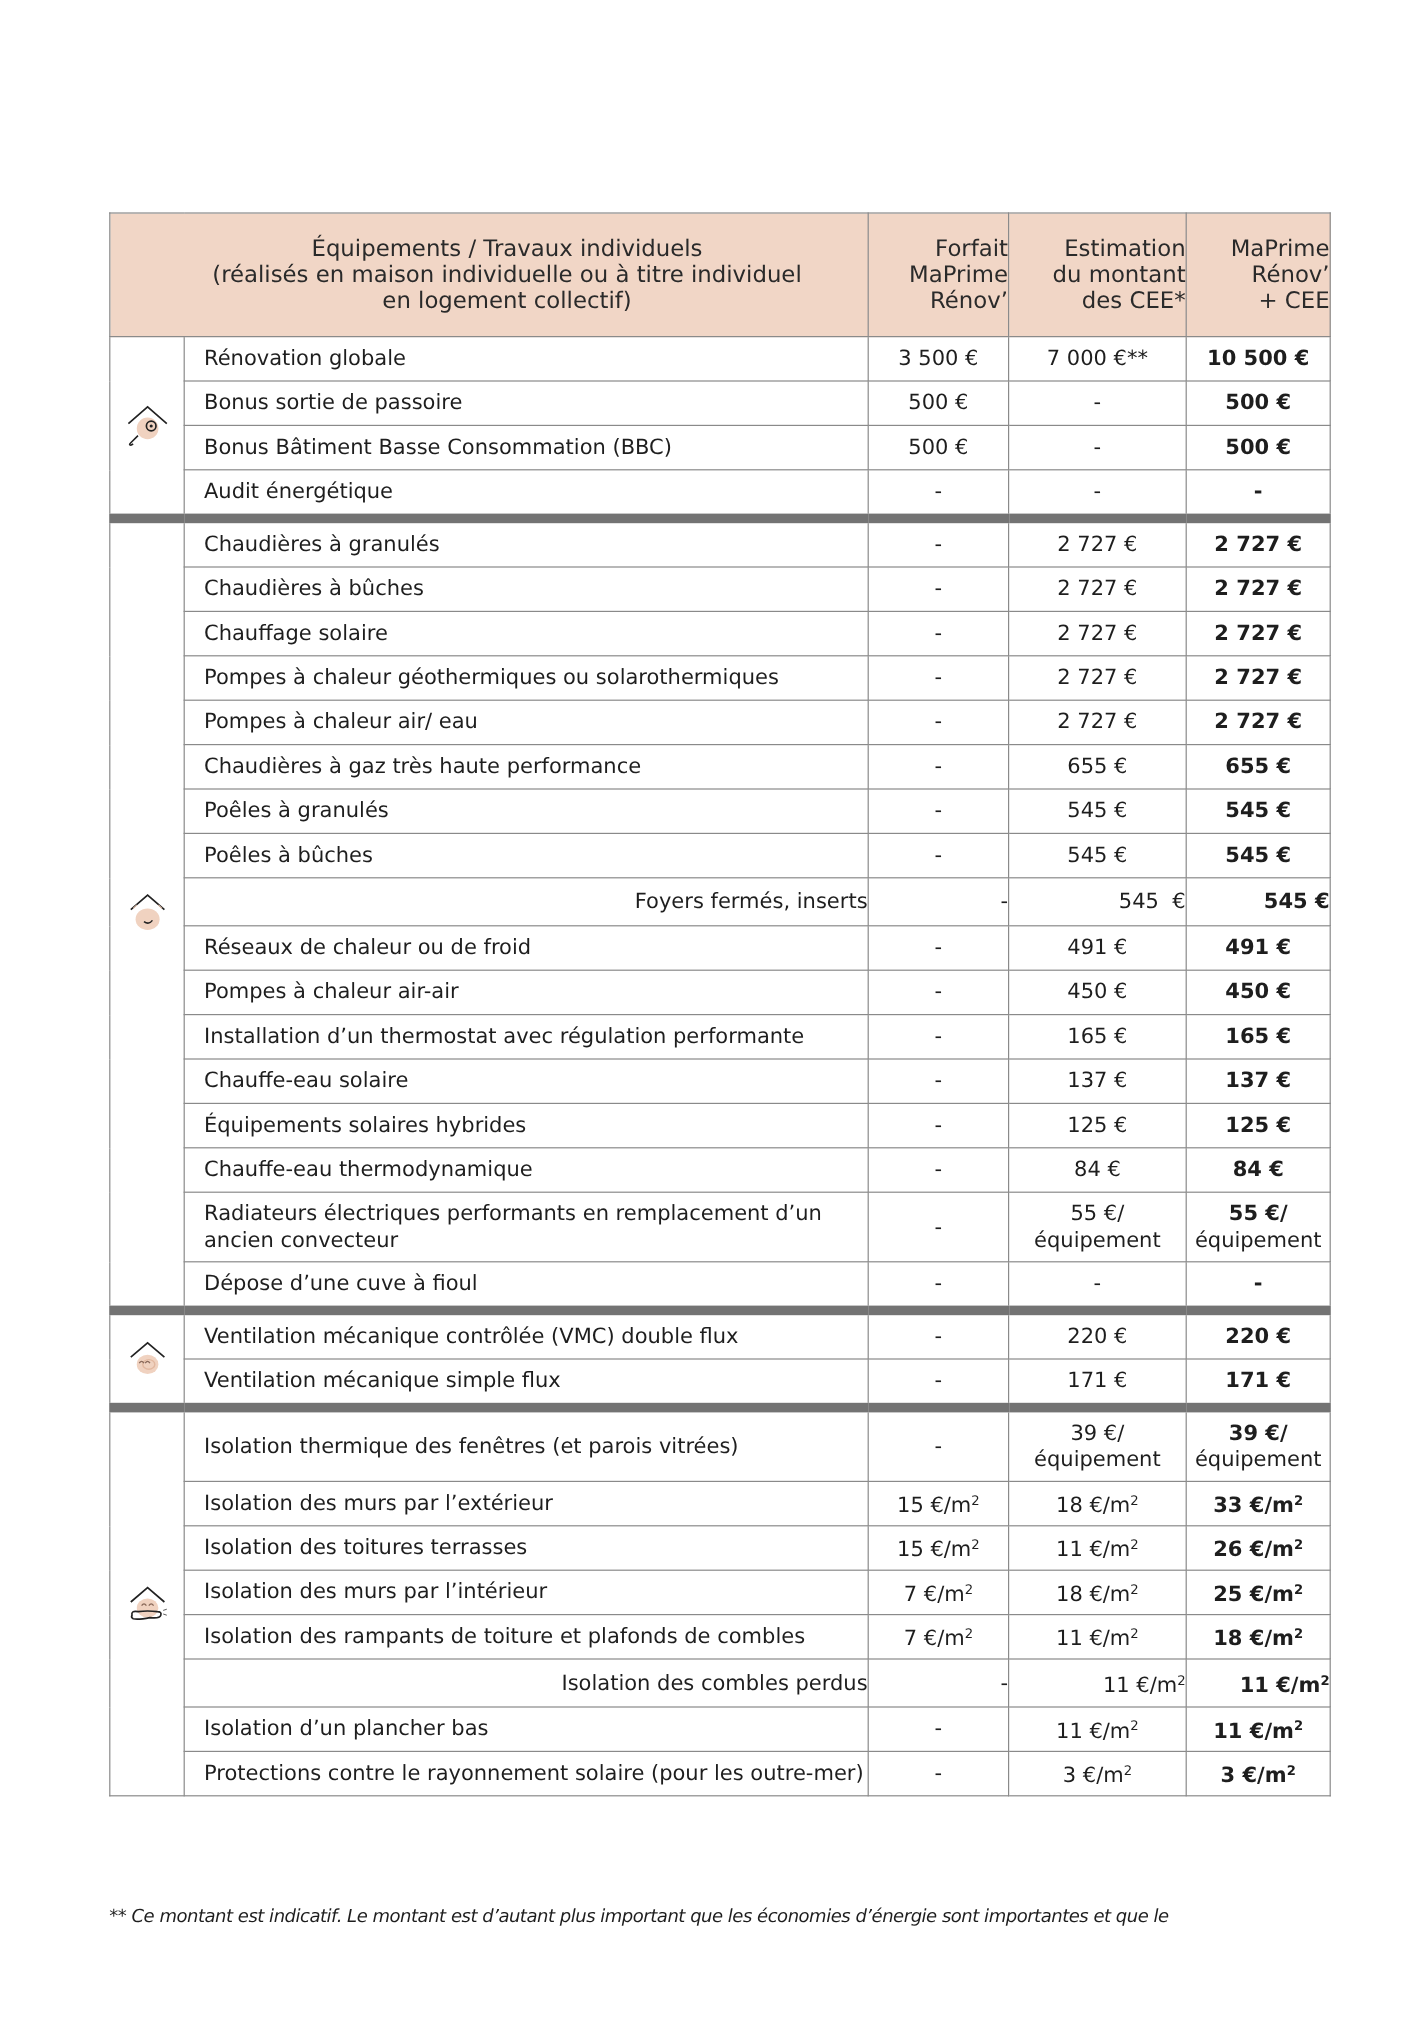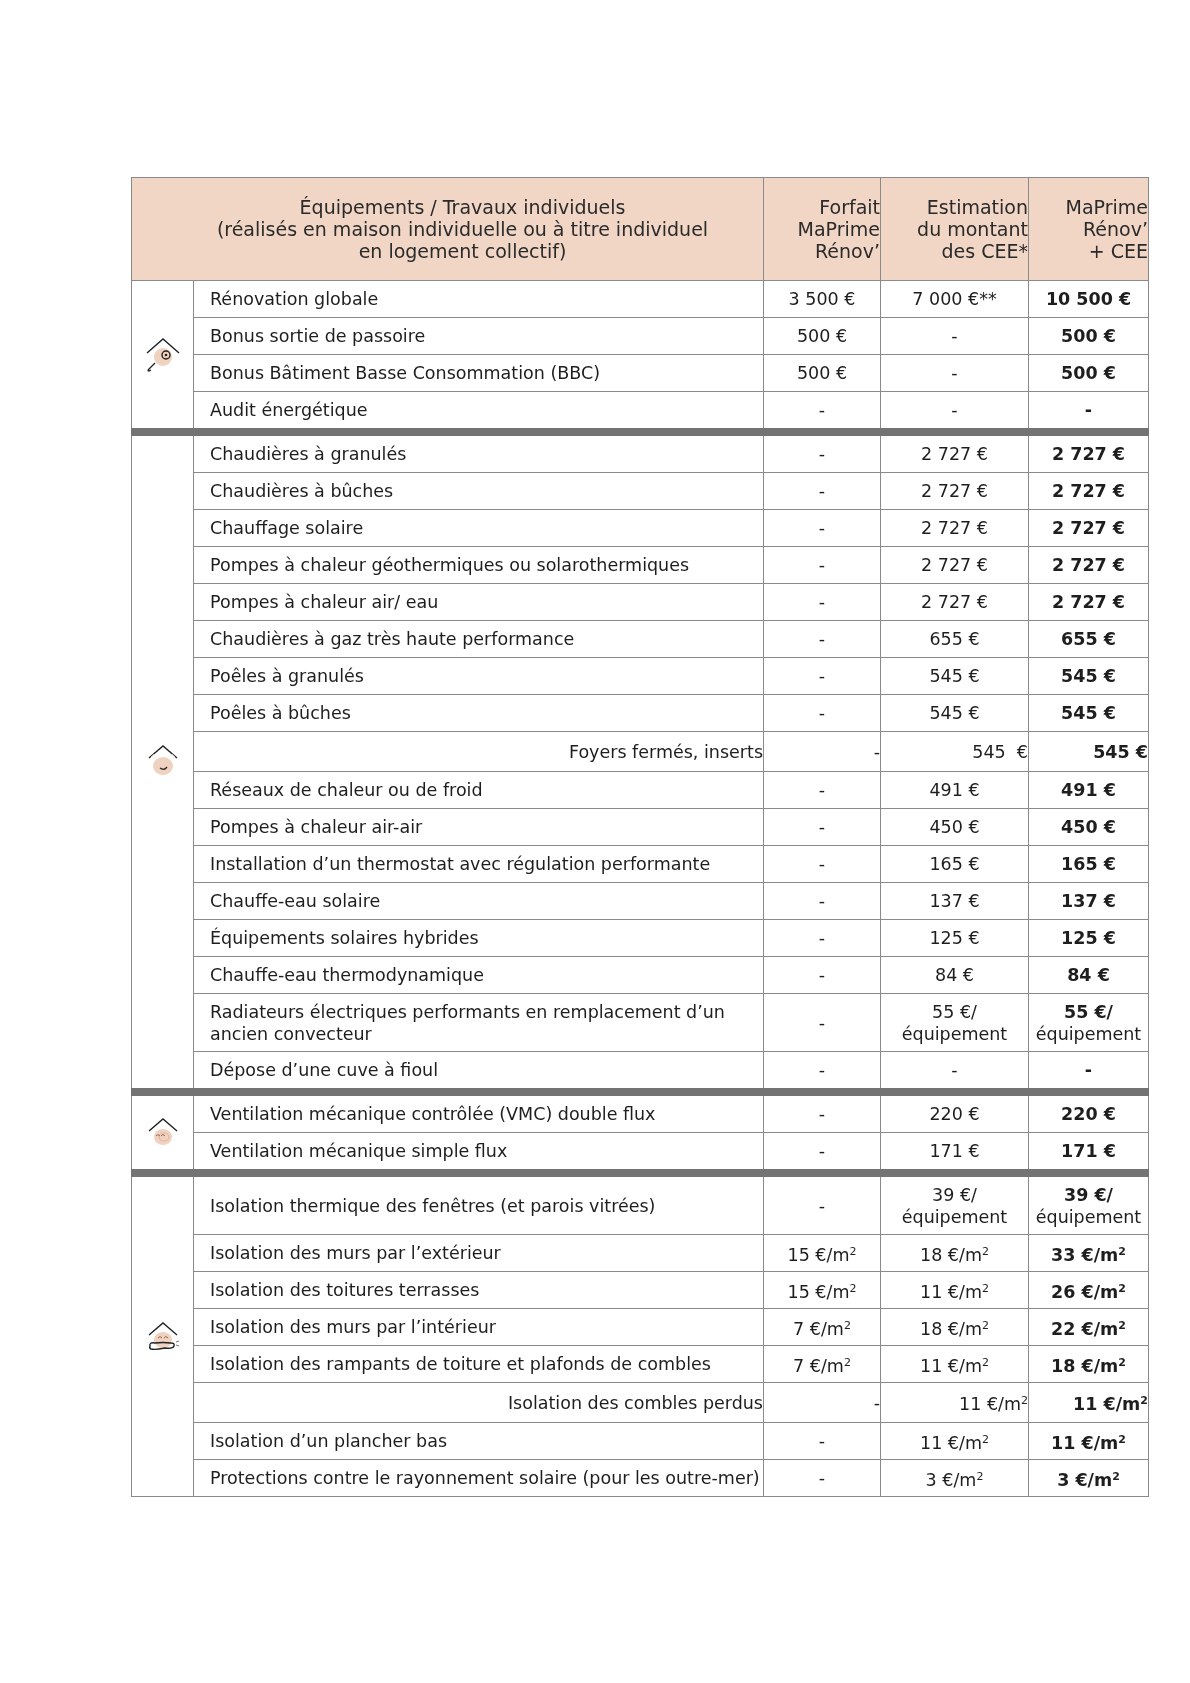--- a/index.html
+++ b/index.html
@@ -1,18 +1,18 @@
 <!DOCTYPE html>
 <html><head>
 <meta charset="utf-8">
 <style>
   html, body { margin: 0; padding: 0; background: #ffffff; }
   body { width: 1190px; height: 1683px; position: relative; font-family: "DejaVu Sans", sans-serif; color: #1e1e1e; }
   .table-wrap { position: absolute; left: 91px; top: 177px; width: 1017px; }
-  table { border-collapse: collapse; width: 1017px; table-layout: fixed; margin-left: 40px; }
+  table { border-collapse: collapse; width: 1017px; table-layout: fixed; }
   th, td { border: 1.5px solid #8a8a8a; padding: 0; }
   thead th { background: #f1d6c6; font-weight: normal; font-size: 19px; line-height: 22px; text-align: right; vertical-align: middle; height: 102px; color: #2a2a2a; }
   thead th.main-head { text-align: center; padding-left: 30px; }
   td { font-size: 17.5px; height: 36px; vertical-align: middle; color: #1e1e1e; }
   td.label { padding-left: 16px; text-align: left; line-height: 22px; }
   td.num { text-align: center; line-height: 22px; }
   td.total { text-align: center; font-weight: bold; line-height: 22px; }
   td.icon-cell { text-align: center; vertical-align: middle; border-right: 1.5px solid #8a8a8a; }
   tr.group-start td { border-top: 8px solid #737373; }
   tr.tall td { height: 39px; text-align: right; }
@@ -269,21 +269,21 @@
     <tr>
       <td class="label">Isolation des toitures terrasses</td>
       <td class="num"><span>15 €/m</span><sup>2</sup></td>
       <td class="num"><span>11 €/m</span><sup>2</sup></td>
       <td class="total"><span>26 €/m</span><sup>2</sup></td>
     </tr>
     <tr>
       <td class="label">Isolation des murs par l’intérieur</td>
       <td class="num"><span>7 €/m</span><sup>2</sup></td>
       <td class="num"><span>18 €/m</span><sup>2</sup></td>
-      <td class="total"><span>22 €/m</span><sup>2</sup></td>
+      <td class="total"><span>25 €/m</span><sup>2</sup></td>
     </tr>
     <tr>
       <td class="label">Isolation des rampants de toiture et plafonds de combles</td>
       <td class="num"><span>7 €/m</span><sup>2</sup></td>
       <td class="num"><span>11 €/m</span><sup>2</sup></td>
       <td class="total"><span>18 €/m</span><sup>2</sup></td>
     </tr>
     <tr class="tall">
       <td class="label">Isolation des combles perdus</td>
       <td class="num">-</td>
@@ -300,13 +300,14 @@
       <td class="label">Protections contre le rayonnement solaire (pour les outre-mer)</td>
       <td class="num">-</td>
       <td class="num"><span>3 €/m</span><sup>2</sup></td>
       <td class="total"><span>3 €/m</span><sup>2</sup></td>
     </tr>
   </tbody>
 </table>
 </div>
 
 <div class="footer">
+  <p>** Ce montant est indicatif. Le montant est d’autant plus important que les économies d’énergie sont importantes et que le</p>
 </div>
 
 </body></html>

